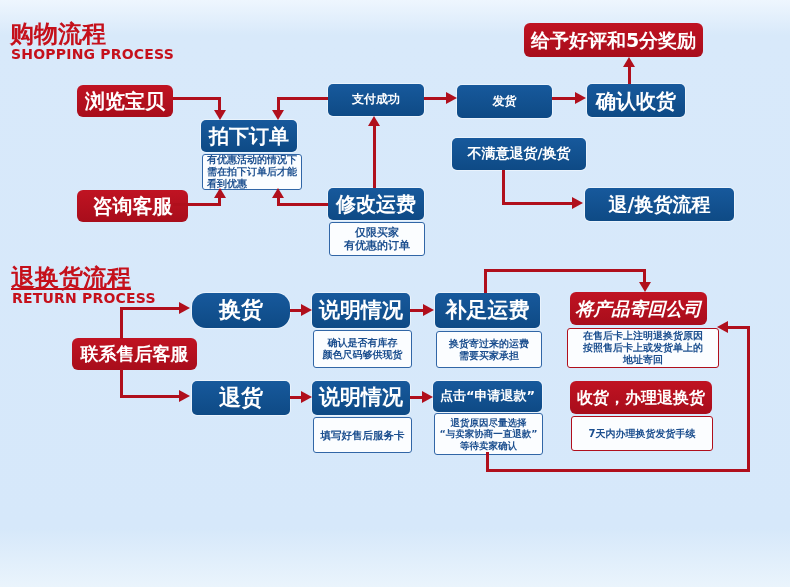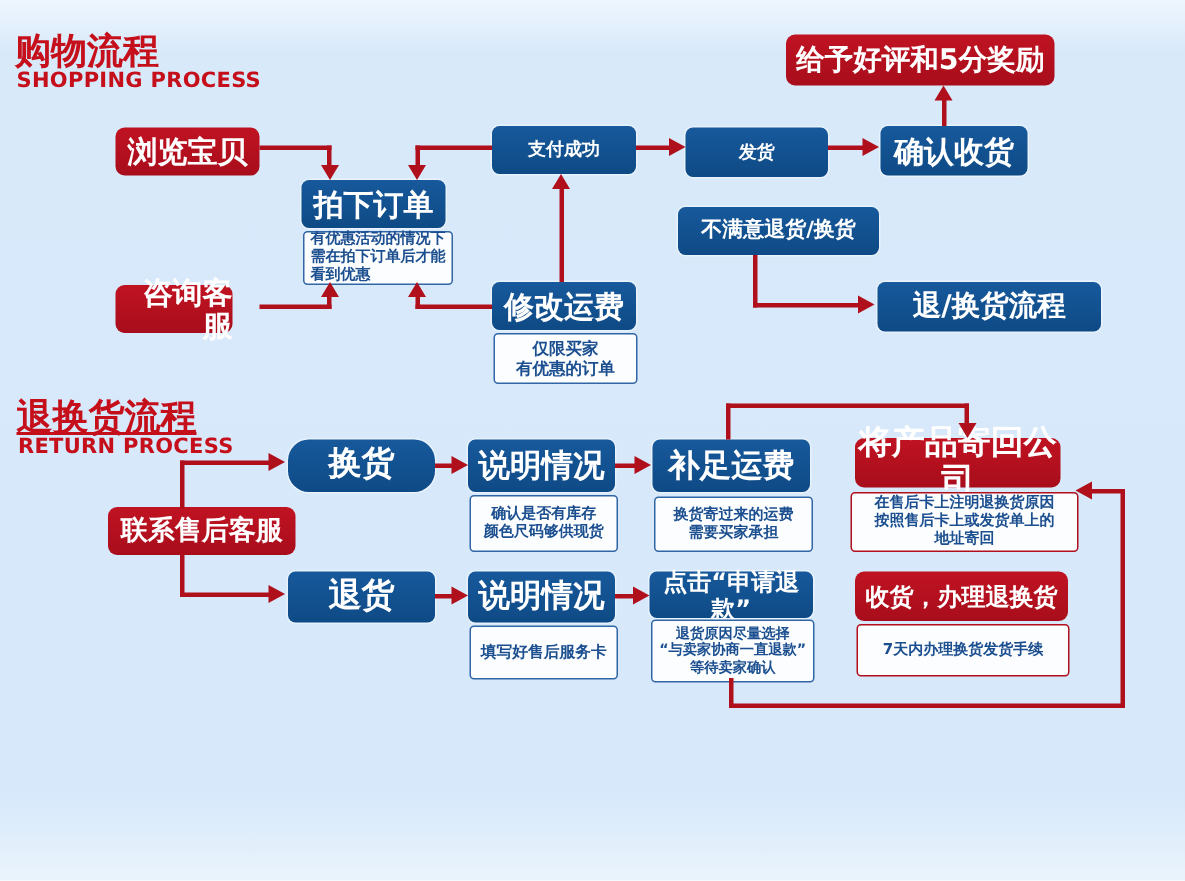--- a/index.html
+++ b/index.html
@@ -39,21 +39,21 @@
 <body>
 
 <div class="canvas">
 
   <div class="sec-zh" style="left:10px;top:22px;">购物流程</div>
   <div class="sec-en" style="left:11px;top:47px;">SHOPPING PROCESS</div>
   <div class="sec-zh" style="left:11px;top:266px;text-decoration:underline;">退换货流程</div>
   <div class="sec-en" style="left:12px;top:291px;">RETURN PROCESS</div>
 
   <div class="rbox" style="left:77px;top:85px;width:96px;height:32px;font-size:20px;">浏览宝贝</div>
-  <div class="rbox" style="left:77px;top:190px;width:78px;height:32px;font-size:20px;text-align:right;">咨询客服</div>
+  <div class="rbox" style="left:77px;top:190px;width:111px;height:32px;font-size:20px;text-align:right;">咨询客服</div>
   <div class="bbox" style="left:201px;top:120px;width:96px;height:32px;font-size:20px;">拍下订单</div>
   <div class="note left" style="left:202px;top:154px;width:94px;height:34px;font-size:10px;">有优惠活动的情况下
 需在拍下订单后才能
 看到优惠</div>
   <div class="bbox" style="left:328px;top:84px;width:96px;height:32px;font-size:12px;">支付成功</div>
   <div class="bbox" style="left:328px;top:188px;width:96px;height:32px;font-size:20px;">修改运费</div>
   <div class="note" style="left:329px;top:222px;width:94px;height:32px;font-size:11px;">仅限买家
 有优惠的订单</div>
   <div class="bbox" style="left:457px;top:85px;width:95px;height:33px;font-size:12px;">发货</div>
   <div class="bbox" style="left:587px;top:84px;width:98px;height:33px;font-size:20px;">确认收货</div>
@@ -62,28 +62,28 @@
   <div class="bbox" style="left:585px;top:188px;width:149px;height:33px;font-size:19px;">退/换货流程</div>
 
   <div class="rbox" style="left:72px;top:338px;width:125px;height:32px;font-size:18px;">联系售后客服</div>
   <div class="bbox" style="left:192px;top:293px;width:98px;height:35px;font-size:22px;border-radius:14px;">换货</div>
   <div class="bbox" style="left:312px;top:293px;width:98px;height:35px;font-size:21px;">说明情况</div>
   <div class="note" style="left:313px;top:330px;width:97px;height:36px;font-size:10px;">确认是否有库存
 颜色尺码够供现货</div>
   <div class="bbox" style="left:435px;top:293px;width:105px;height:35px;font-size:21px;">补足运费</div>
   <div class="note" style="left:436px;top:331px;width:104px;height:35px;font-size:10px;">换货寄过来的运费
 需要买家承担</div>
-  <div class="rbox" style="left:570px;top:292px;width:137px;height:33px;font-size:22px;">将产品寄回公司</div>
+  <div class="rbox" style="left:570px;top:292px;width:137px;height:33px;font-size:18px;font-style:italic;">将产品寄回公司</div>
   <div class="note red" style="left:567px;top:328px;width:150px;height:38px;font-size:10px;">在售后卡上注明退换货原因
 按照售后卡上或发货单上的
 地址寄回</div>
   <div class="bbox" style="left:192px;top:381px;width:98px;height:34px;font-size:22px;">退货</div>
   <div class="bbox" style="left:312px;top:381px;width:98px;height:34px;font-size:21px;">说明情况</div>
   <div class="note" style="left:313px;top:417px;width:97px;height:34px;font-size:10.5px;">填写好售后服务卡</div>
-  <div class="bbox" style="left:433px;top:381px;width:109px;height:31px;font-size:16px;">点击“申请退款”</div>
+  <div class="bbox" style="left:433px;top:381px;width:109px;height:31px;font-size:13px;">点击“申请退款”</div>
   <div class="note" style="left:434px;top:413px;width:107px;height:40px;font-size:9.5px;">退货原因尽量选择
 “与卖家协商一直退款”
 等待卖家确认</div>
   <div class="rbox" style="left:570px;top:381px;width:142px;height:33px;font-size:16px;">收货，办理退换货</div>
   <div class="note red" style="left:571px;top:416px;width:140px;height:33px;font-size:10px;">7天内办理换货发货手续</div>
 
   <div class="hl" style="left:173px;top:97px;width:48px;"></div>
   <div class="vl" style="left:218px;top:97px;height:15px;"></div>
   <div class="ah ad" style="left:214px;top:110px;"></div>
 

